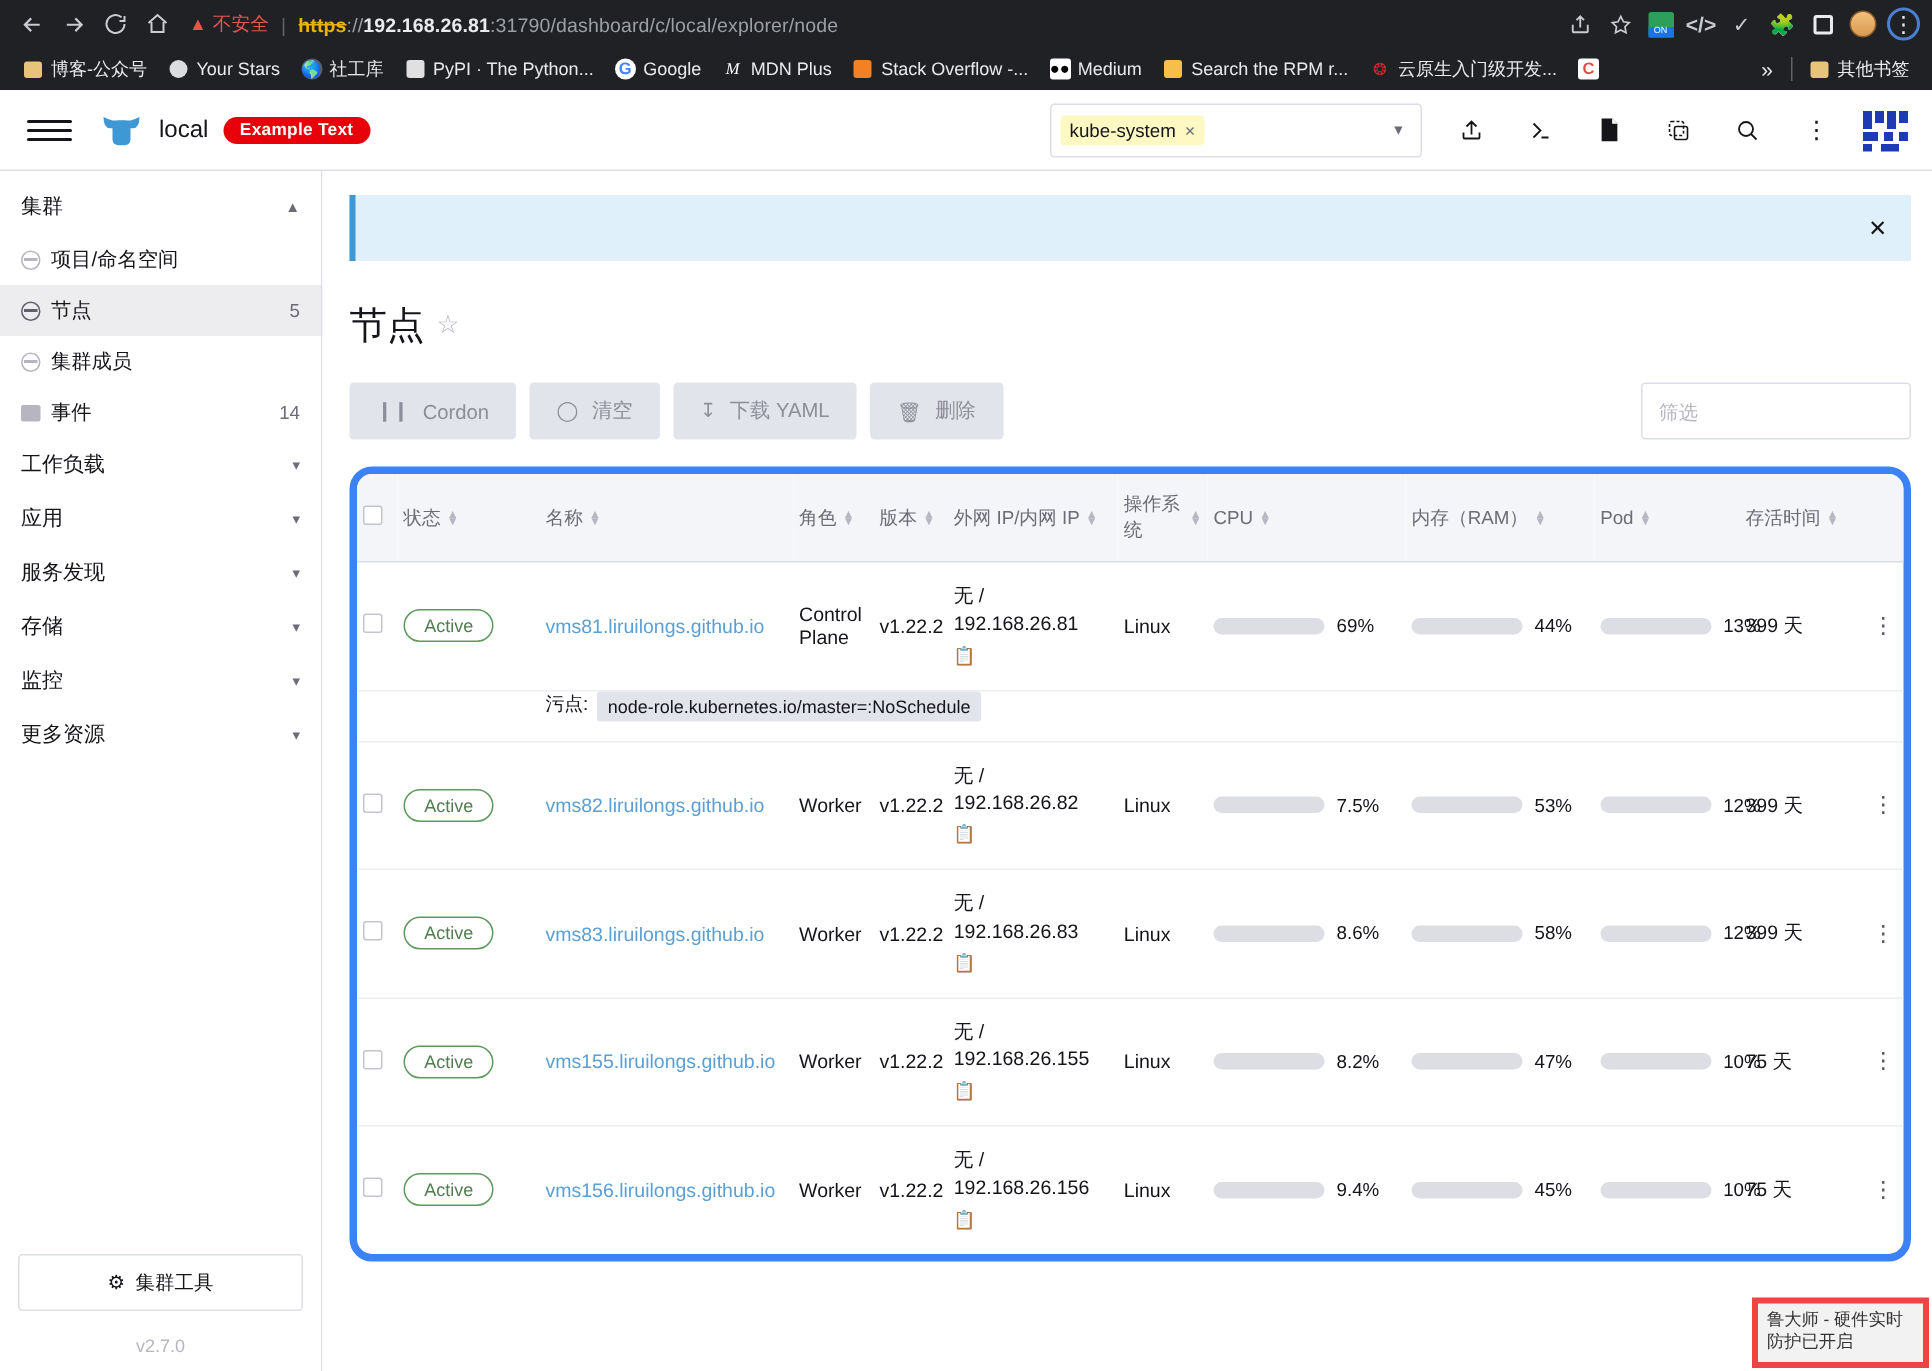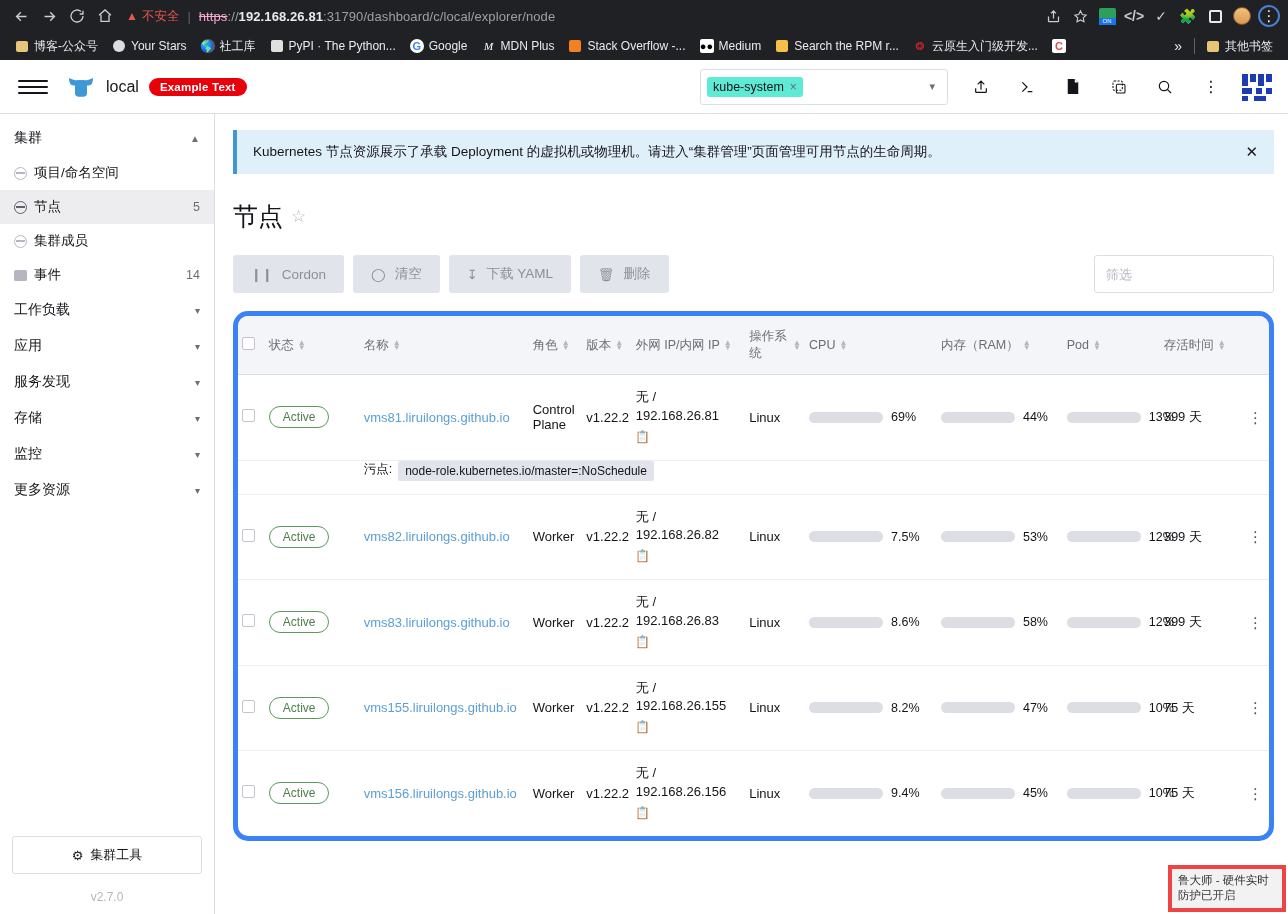--- a/index.html
+++ b/index.html
@@ -21,21 +21,21 @@
   }
   .nav-btn svg { display: block; }
   .omnibox {
     flex: 1 1 auto; height: 24px; display: flex; align-items: center;
     margin-left: 6px; gap: 6px; min-width: 0;
   }
   .warn { display: flex; align-items: center; gap: 4px; color: #e8554e; font-size: 12.5px; white-space: nowrap; }
   .warn-tri { color: #e8554e; font-size: 12px; }
   .url-sep { color: #5f6368; margin: 0 2px; }
   .url { font-size: 13px; color: #9aa0a6; white-space: nowrap; overflow: hidden; text-overflow: ellipsis; letter-spacing: .1px; }
-  .url .scheme { color: #f9a8d4; text-decoration: line-through; font-weight: normal; }
+  .url .scheme { color: #eab308; text-decoration: line-through; font-weight: bold; }
   .url .host { color: #e8eaed; font-weight: bold; }
   .url .path { color: #9aa0a6; }
   .omni-icons { display: flex; align-items: center; gap: 5px; margin-left: auto; padding-left: 8px; }
   .omni-icons .ic { width: 22px; height: 22px; display: flex; align-items: center; justify-content: center; color: #c9ccd0; font-size: 14px; }
   .ext-on {
     width: 17px; height: 17px; background: #2ca05a; border-radius: 2px; position: relative;
     display: flex; align-items: flex-end; justify-content: center;
   }
   .ext-on::after { content: "ON"; font-size: 6px; color: #fff; background: #1a73e8; width: 100%; text-align: center; line-height: 7px; }
   .ext-code { color: #3ddc84; font-weight: bold; font-size: 14px; }
@@ -75,21 +75,21 @@
   .cluster-name { font-size: 16px; color: #141419; margin-right: 10px; }
   .badge-example {
     background: #e8000a; color: #fff; font-size: 11.5px; font-weight: bold;
     border-radius: 11px; padding: 3px 11px; letter-spacing: .2px;
   }
   .ns-select {
     margin-left: auto; width: 248px; height: 36px; border: 1px solid #dcdee7; border-radius: 3px;
     display: flex; align-items: center; padding: 0 6px; background: #fff;
   }
   .ns-chip {
-    background: #5eead4; border-radius: 3px; padding: 3px 6px; font-size: 12.5px; color: #141419;
+    background: #fef9c3; border-radius: 3px; padding: 3px 6px; font-size: 12.5px; color: #141419;
     display: flex; align-items: center; gap: 6px;
   }
   .ns-chip .x { color: #6c6c76; cursor: pointer; font-size: 12px; }
   .ns-caret { margin-left: auto; color: #6c6c76; font-size: 11px; padding-right: 6px; }
   .topicons { display: flex; align-items: center; gap: 0px; margin-left: 10px; }
   .topicons .ti {
     width: 46px; height: 40px; display: flex; align-items: center; justify-content: center;
     color: #141419; font-size: 16px;
   }
   .brand-logo { width: 34px; height: 30px; margin-left: 6px; }
@@ -441,21 +441,20 @@
         <div class="cluster-tools-btn">
           <span>⚙</span>
           <span>集群工具</span>
         </div>
       </div>
       <div class="version">v2.7.0</div>
     </div>
 
     <div class="main">
       <div class="banner">
-        <span>Kubernetes 节点资源展示了承载 Deployment 的虚拟机或物理机。请进入“集群管理”页面管理可用节点的生命周期。</span>
         <span class="close">✕</span>
       </div>
 
       <div class="page-title-row">
         <span class="page-title">节点</span>
         <span class="star">☆</span>
       </div>
 
       <div class="toolbar">
         <button class="tb-btn">

